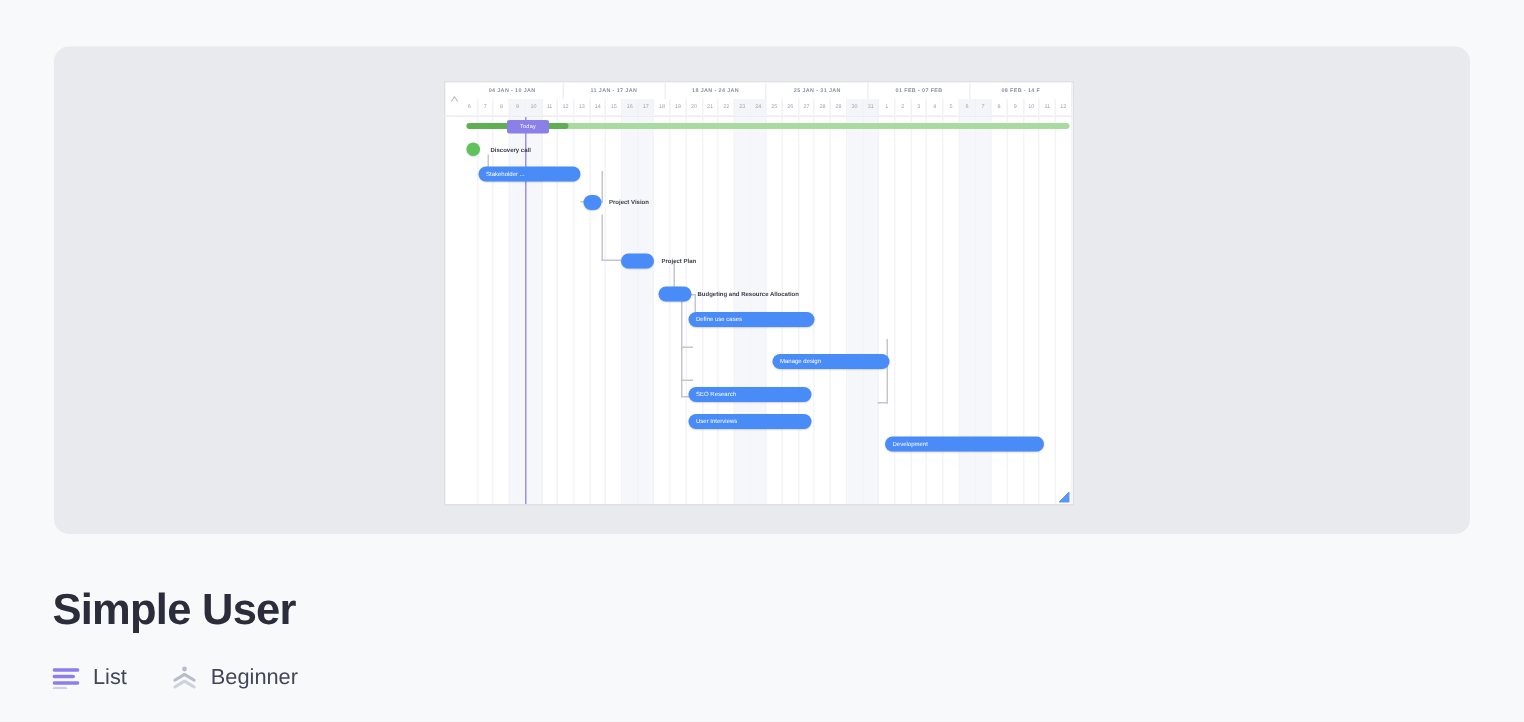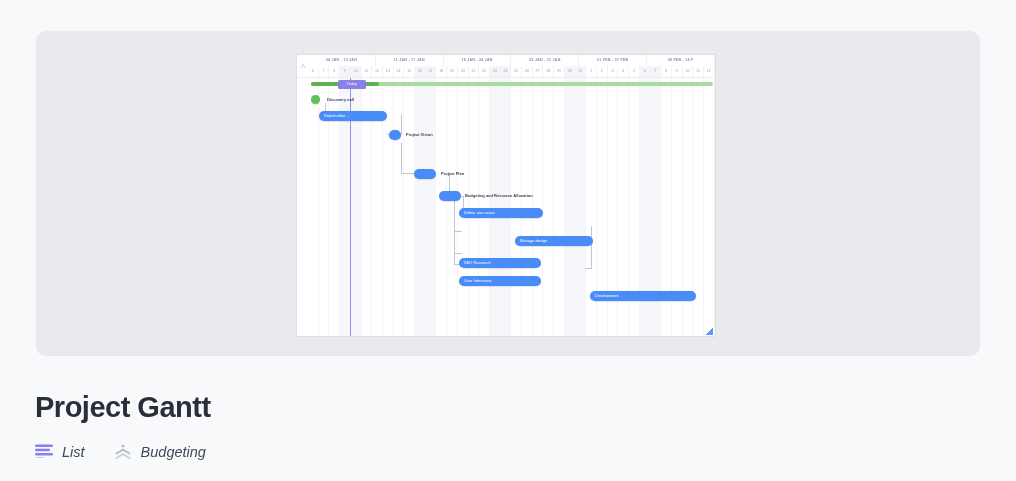--- a/index.html
+++ b/index.html
@@ -210,22 +210,22 @@
   .meta {
     position: absolute;
     left: 35px;
     top: 444px;
     display: flex;
     align-items: center;
     gap: 29px;
   }
   .meta-item {
     display: flex;
+    align-items: center;
     gap: 9px;
-    font-style: italic;
   }
   .meta-label {
     font-size: 14.5px;
     color: #43465a;
   }
   .list-icon { width: 18px; height: 14px; display:block; }
   .level-icon { width: 18px; height: 16px; display:block; }
 
   .add-btn {
     position: absolute;
@@ -387,21 +387,21 @@
         <div class="task" style="left:218px; top:158px; width:78px;">Manage design</div>
         <div class="task" style="left:162px; top:180px; width:82px;">SEO Research</div>
         <div class="task" style="left:162px; top:198px; width:82px;">User Interviews</div>
         <div class="task" style="left:293px; top:213px; width:106px;">Development</div>
 
         <div class="resize-handle"></div>
       </div>
     </div>
   </div>
 
-  <div class="title">Project Gantt</div>
+  <div class="title">Simple User</div>
 
   <div class="meta">
     <div class="meta-item">
       <span>
         <svg class="list-icon" viewBox="0 0 18 14">
           <rect x="0" y="0.5" width="18" height="2.4" rx="1.2" fill="#8b7ff0"></rect>
           <rect x="0" y="4.8" width="15" height="2.4" rx="1.2" fill="#8b7ff0"></rect>
           <rect x="0" y="9.1" width="18" height="2.4" rx="1.2" fill="#8b7ff0"></rect>
           <rect x="0" y="13.4" width="10" height="2.4" rx="1.2" fill="#a79cf5"></rect>
         </svg>
@@ -409,18 +409,18 @@
       <span class="meta-label">List</span>
     </div>
     <div class="meta-item">
       <span>
         <svg class="level-icon" viewBox="0 0 18 16">
           <circle cx="9" cy="2" r="1.6" fill="#b9bcc9"></circle>
           <path d="M2.5 9.5 L9 5.6 L15.5 9.5" stroke="#b9bcc9" stroke-width="2" fill="none" stroke-linecap="round" stroke-linejoin="round"></path>
           <path d="M2.5 14 L9 10.1 L15.5 14" stroke="#cfd2dc" stroke-width="2" fill="none" stroke-linecap="round" stroke-linejoin="round"></path>
         </svg>
       </span>
-      <span class="meta-label">Budgeting</span>
+      <span class="meta-label">Beginner</span>
     </div>
   </div>
 
 
 </div>
 
 </body></html>

